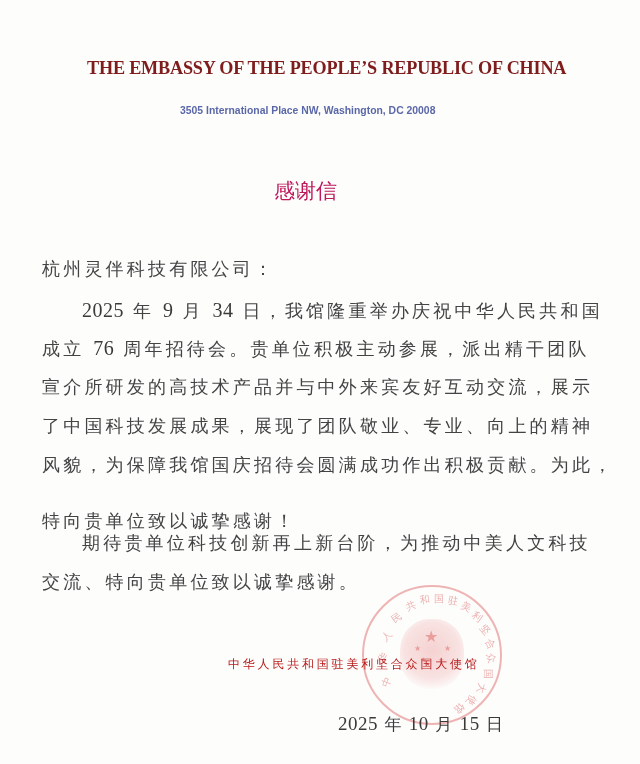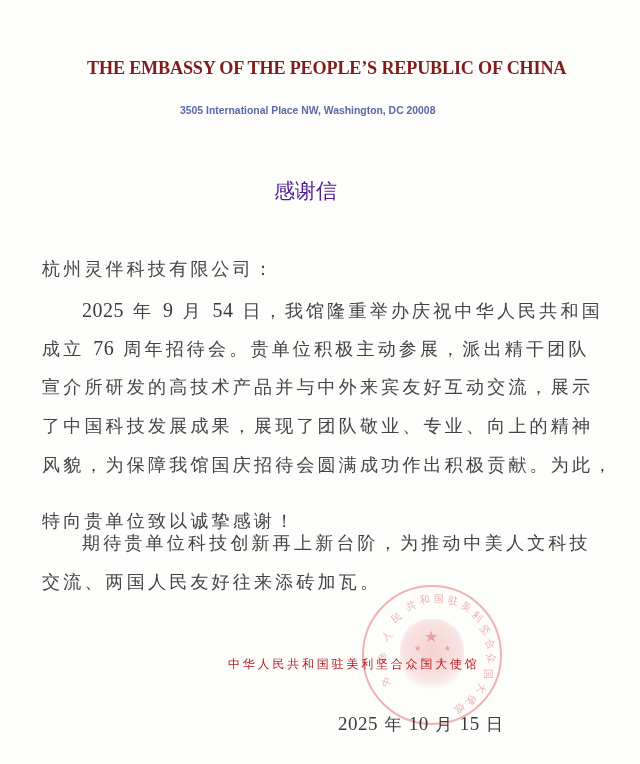--- a/index.html
+++ b/index.html
@@ -60,21 +60,21 @@
       white-space: nowrap;
       margin-top: 17px;
     }
     .title {
       position: absolute;
       left: 274px;
       top: 178px;
       font-family: "DejaVu Sans", sans-serif;
       font-size: 21px;
       line-height: 26px;
-      color: #4c1d95;
+      color: #be185d;
       letter-spacing: 0px;
       white-space: nowrap;
     }
     .body-text {
       font-family: "DejaVu Serif", serif;
       font-size: 18px;
       color: #444444;
       letter-spacing: 3.2px;
       white-space: nowrap;
     }
@@ -160,31 +160,31 @@
 <div class="letterhead">
   <div class="lh-en">THE EMBASSY OF THE PEOPLE’S REPUBLIC OF CHINA</div>
   <div class="lh-addr">3505 International Place NW, Washington, DC 20008</div>
 </div>
 
 <div class="title">感谢信</div>
 
 <div class="body-text salutation">杭州灵伴科技有限公司：</div>
 
 <div>
-  <div class="body-text line" style="top:297px; left:82px;"><span class="num">2025</span><span> 年 </span><span class="num">9</span><span> 月 </span><span class="num">54</span><span> 日，我馆隆重举办庆祝中华人民共和国</span></div>
+  <div class="body-text line" style="top:297px; left:82px;"><span class="num">2025</span><span> 年 </span><span class="num">9</span><span> 月 </span><span class="num">34</span><span> 日，我馆隆重举办庆祝中华人民共和国</span></div>
   <div class="body-text line" style="top:335px;"><span>成立 </span><span class="num">76</span><span> 周年招待会。贵单位积极主动参展，派出精干团队</span></div>
   <div class="body-text line" style="top:374px;">宣介所研发的高技术产品并与中外来宾友好互动交流，展示</div>
   <div class="body-text line" style="top:413px;">了中国科技发展成果，展现了团队敬业、专业、向上的精神</div>
   <div class="body-text line" style="top:452px;">风貌，为保障我馆国庆招待会圆满成功作出积极贡献。为此，</div>
   <div class="body-text line" style="top:490px;margin-top:18px;">特向贵单位致以诚挚感谢！</div>
 </div>
 
 <div>
   <div class="body-text line" style="top:530px; left:82px;text-align:center;">期待贵单位科技创新再上新台阶，为推动中美人文科技</div>
-  <div class="body-text line" style="top:569px;">交流、两国人民友好往来添砖加瓦。</div>
+  <div class="body-text line" style="top:569px;">交流、特向贵单位致以诚挚感谢。</div>
 </div>
 
 <div class="seal">
   <div class="seal-inner"></div>
   <span class="seal-star" style="left:60px; top:42px; font-size:16px;">★</span>
   <span class="seal-star" style="left:50px; top:58px; font-size:8px;">★</span>
   <span class="seal-star" style="left:80px; top:58px; font-size:8px;">★</span>
   <span class="seal-star" style="left:56px; top:70px; font-size:7px;">★</span>
   <span class="seal-star" style="left:74px; top:70px; font-size:7px;">★</span>
   <span class="seal-text" style="left:18px; top:90px; transform:rotate(-70deg);">中</span>

